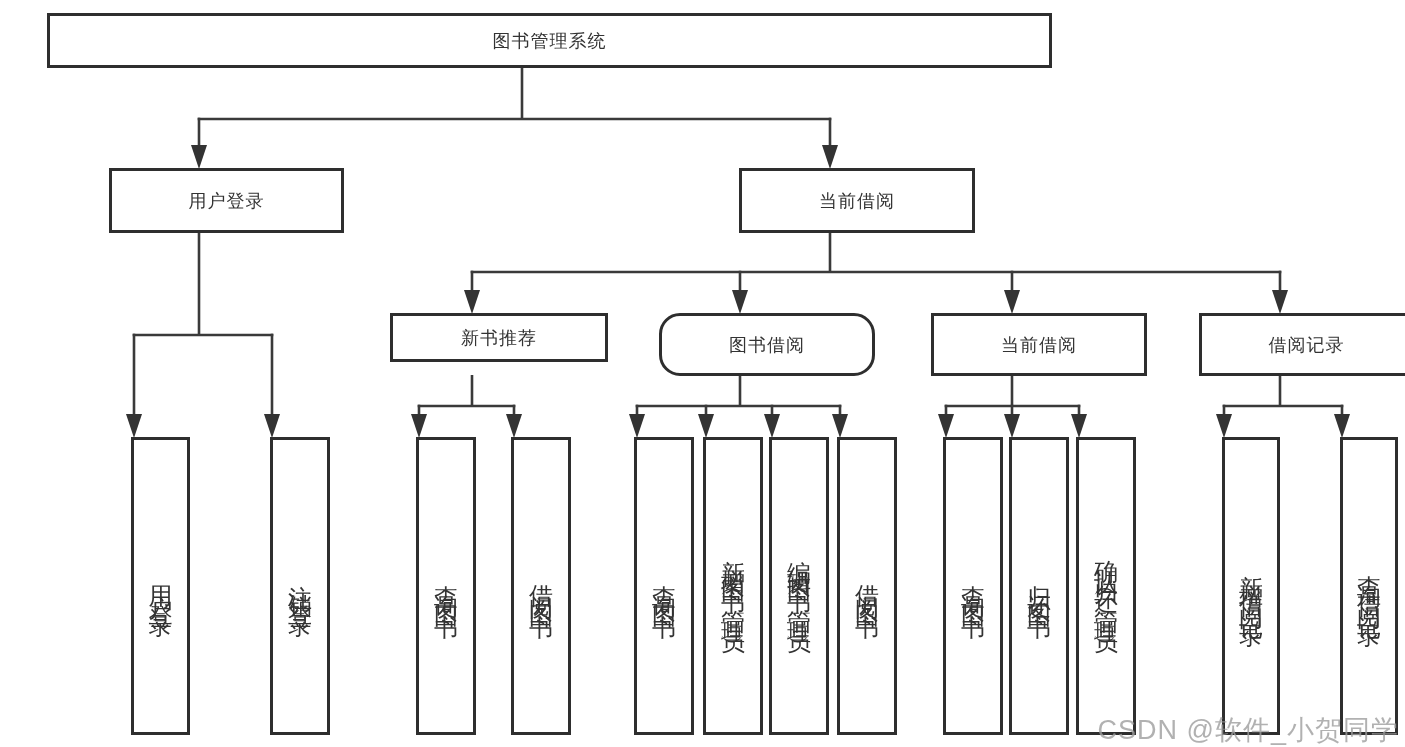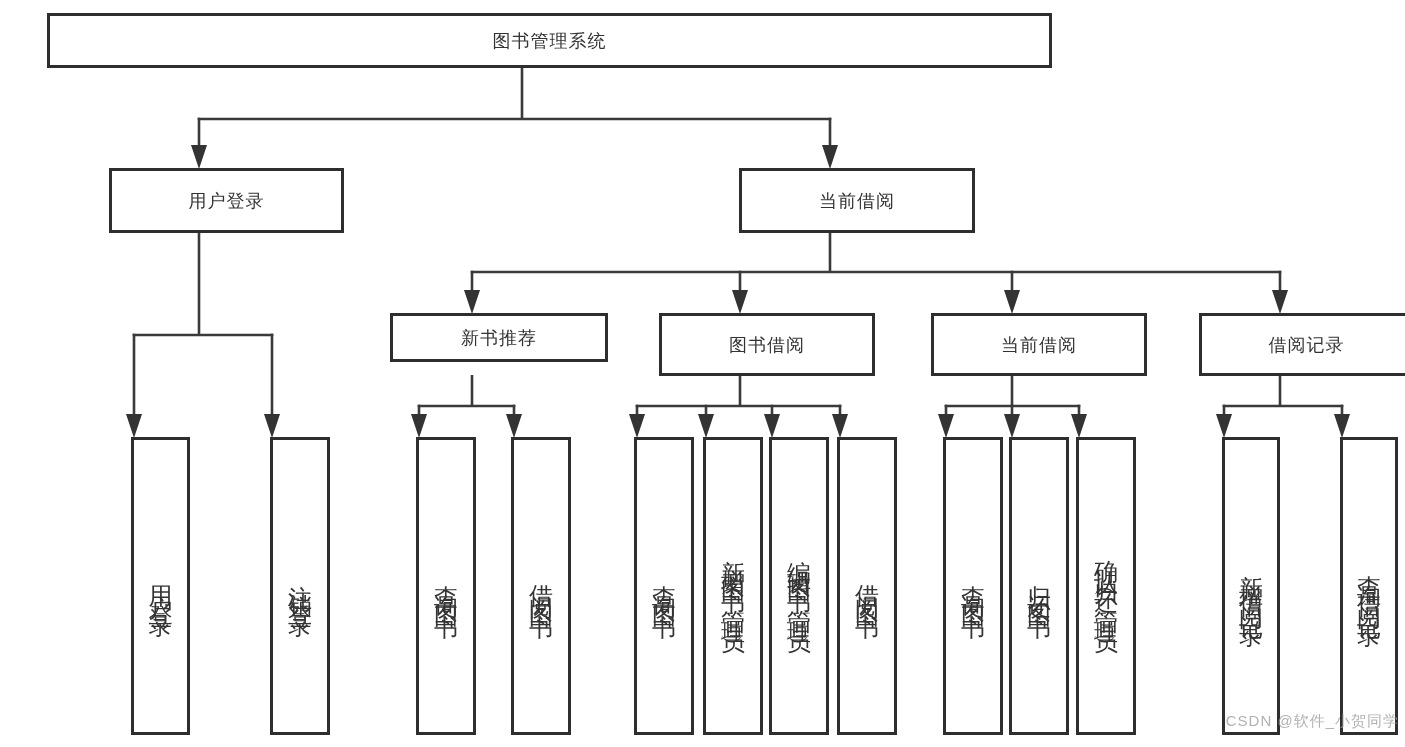--- a/index.html
+++ b/index.html
@@ -47,21 +47,21 @@
     writing-mode: vertical-rl;
     text-orientation: mixed;
     letter-spacing: 10px;
     line-height: 1;
     max-height: 286px;
   }
   .watermark {
     position: absolute;
     right: 6px;
     top: 712px;
-    font-size: 15px;
+    font-size: 27px;
     color: rgba(158, 158, 158, 0.8);
     letter-spacing: 1px;
     z-index: 5;
     white-space: nowrap;
   }
 </style>
 </head>
 <body>
 
 <div class="canvas">
@@ -146,21 +146,21 @@
   <div class="node hbox" style="left:82px; top:168px; width:235px; height:65px;">
     <span>用户登录</span>
   </div>
   <div class="node hbox" style="left:712px; top:168px; width:236px; height:65px;">
     <span>当前借阅</span>
   </div>
 
   <div class="node hbox" style="left:363px; top:313px; width:218px; height:49px;">
     <span>新书推荐</span>
   </div>
-  <div class="node hbox" style="left:632px; top:313px; width:216px; height:63px;">
+  <div class="node hbox" style="left:632px; top:313px; width:216px; height:63px;border-radius:21px;">
     <span>图书借阅</span>
   </div>
   <div class="node hbox" style="left:904px; top:313px; width:216px; height:63px;align-items:center;">
     <span>当前借阅</span>
   </div>
   <div class="node hbox" style="left:1172px; top:313px; width:215px; height:63px;">
     <span>借阅记录</span>
   </div>
 
   <div class="node vbox" style="left:104px; width:59px;">

